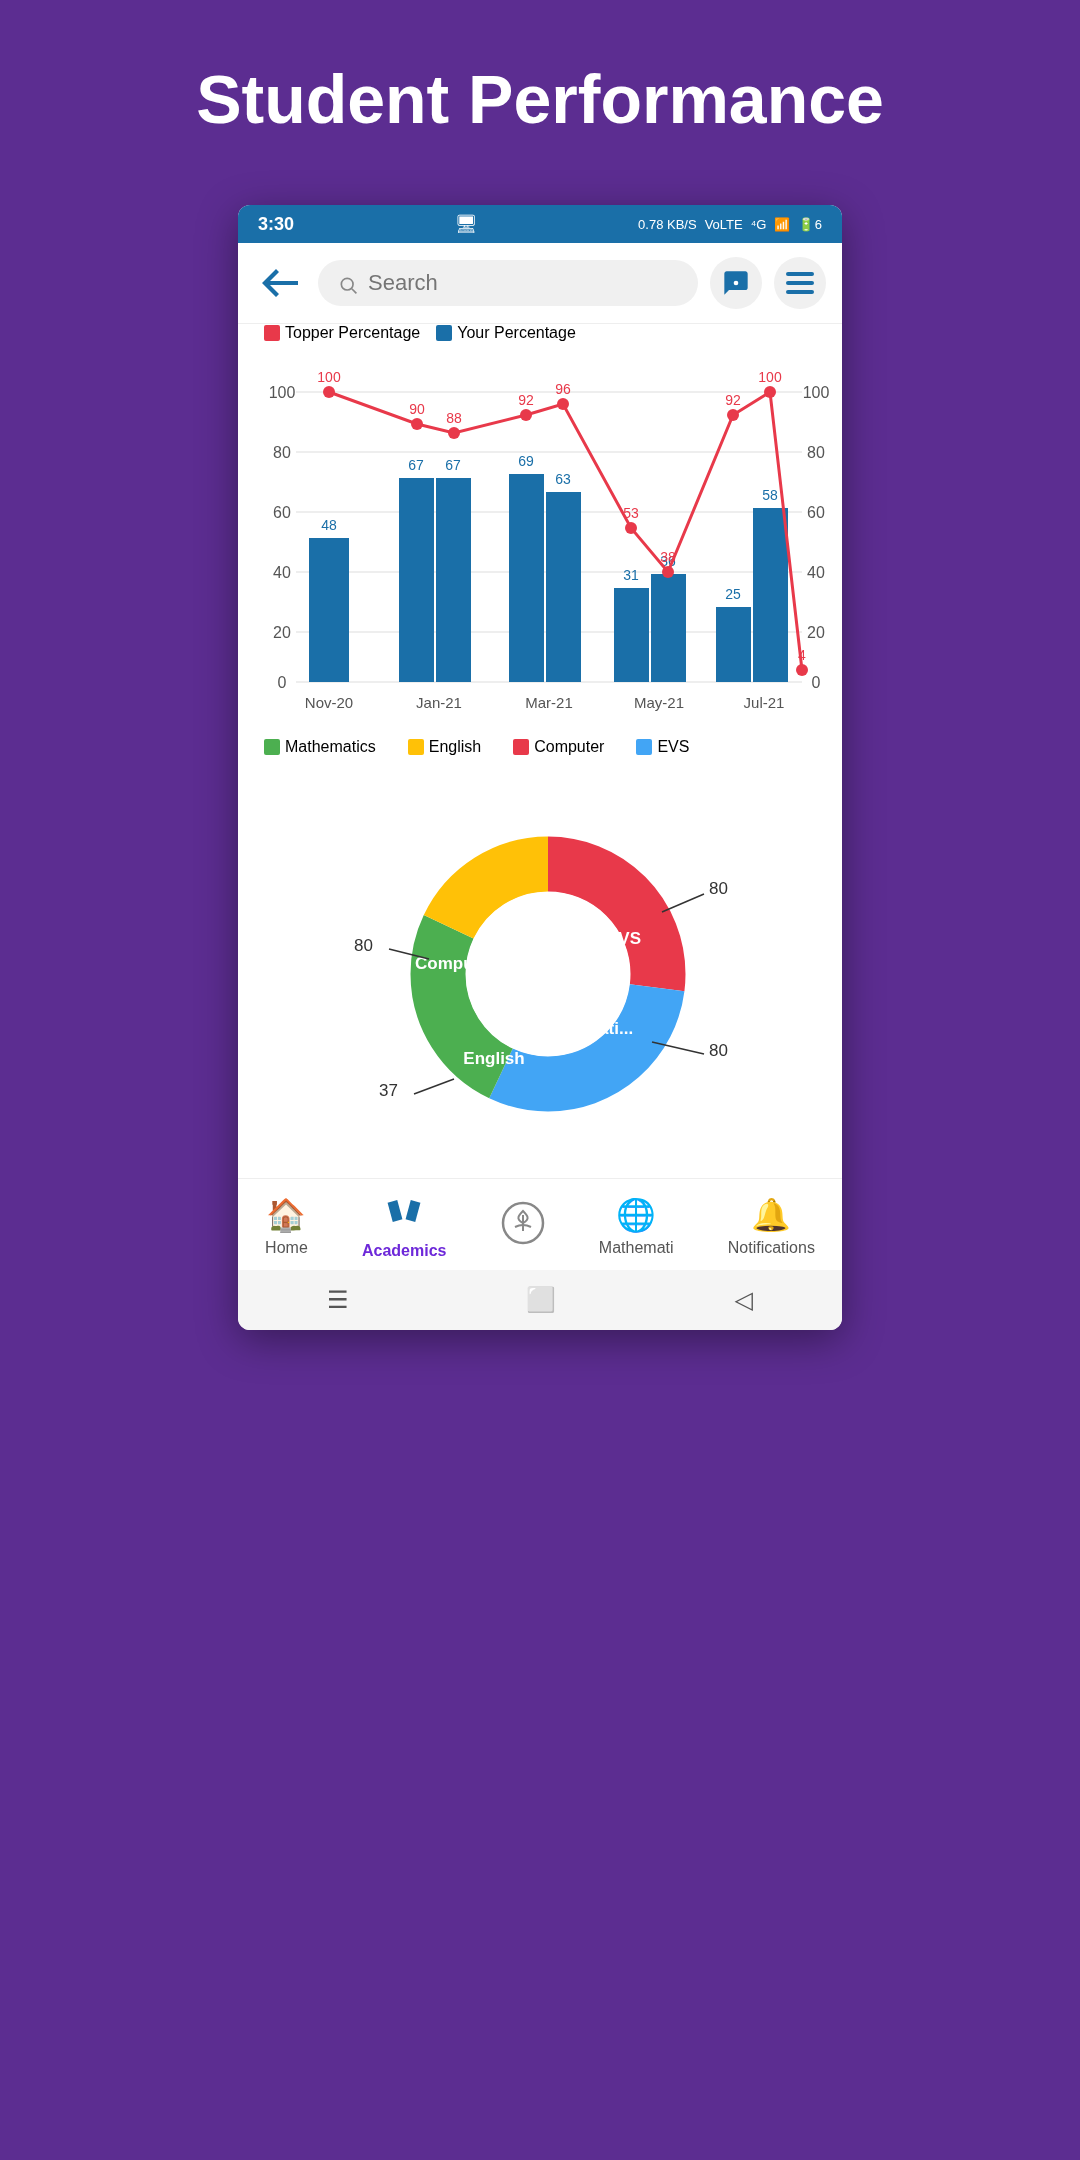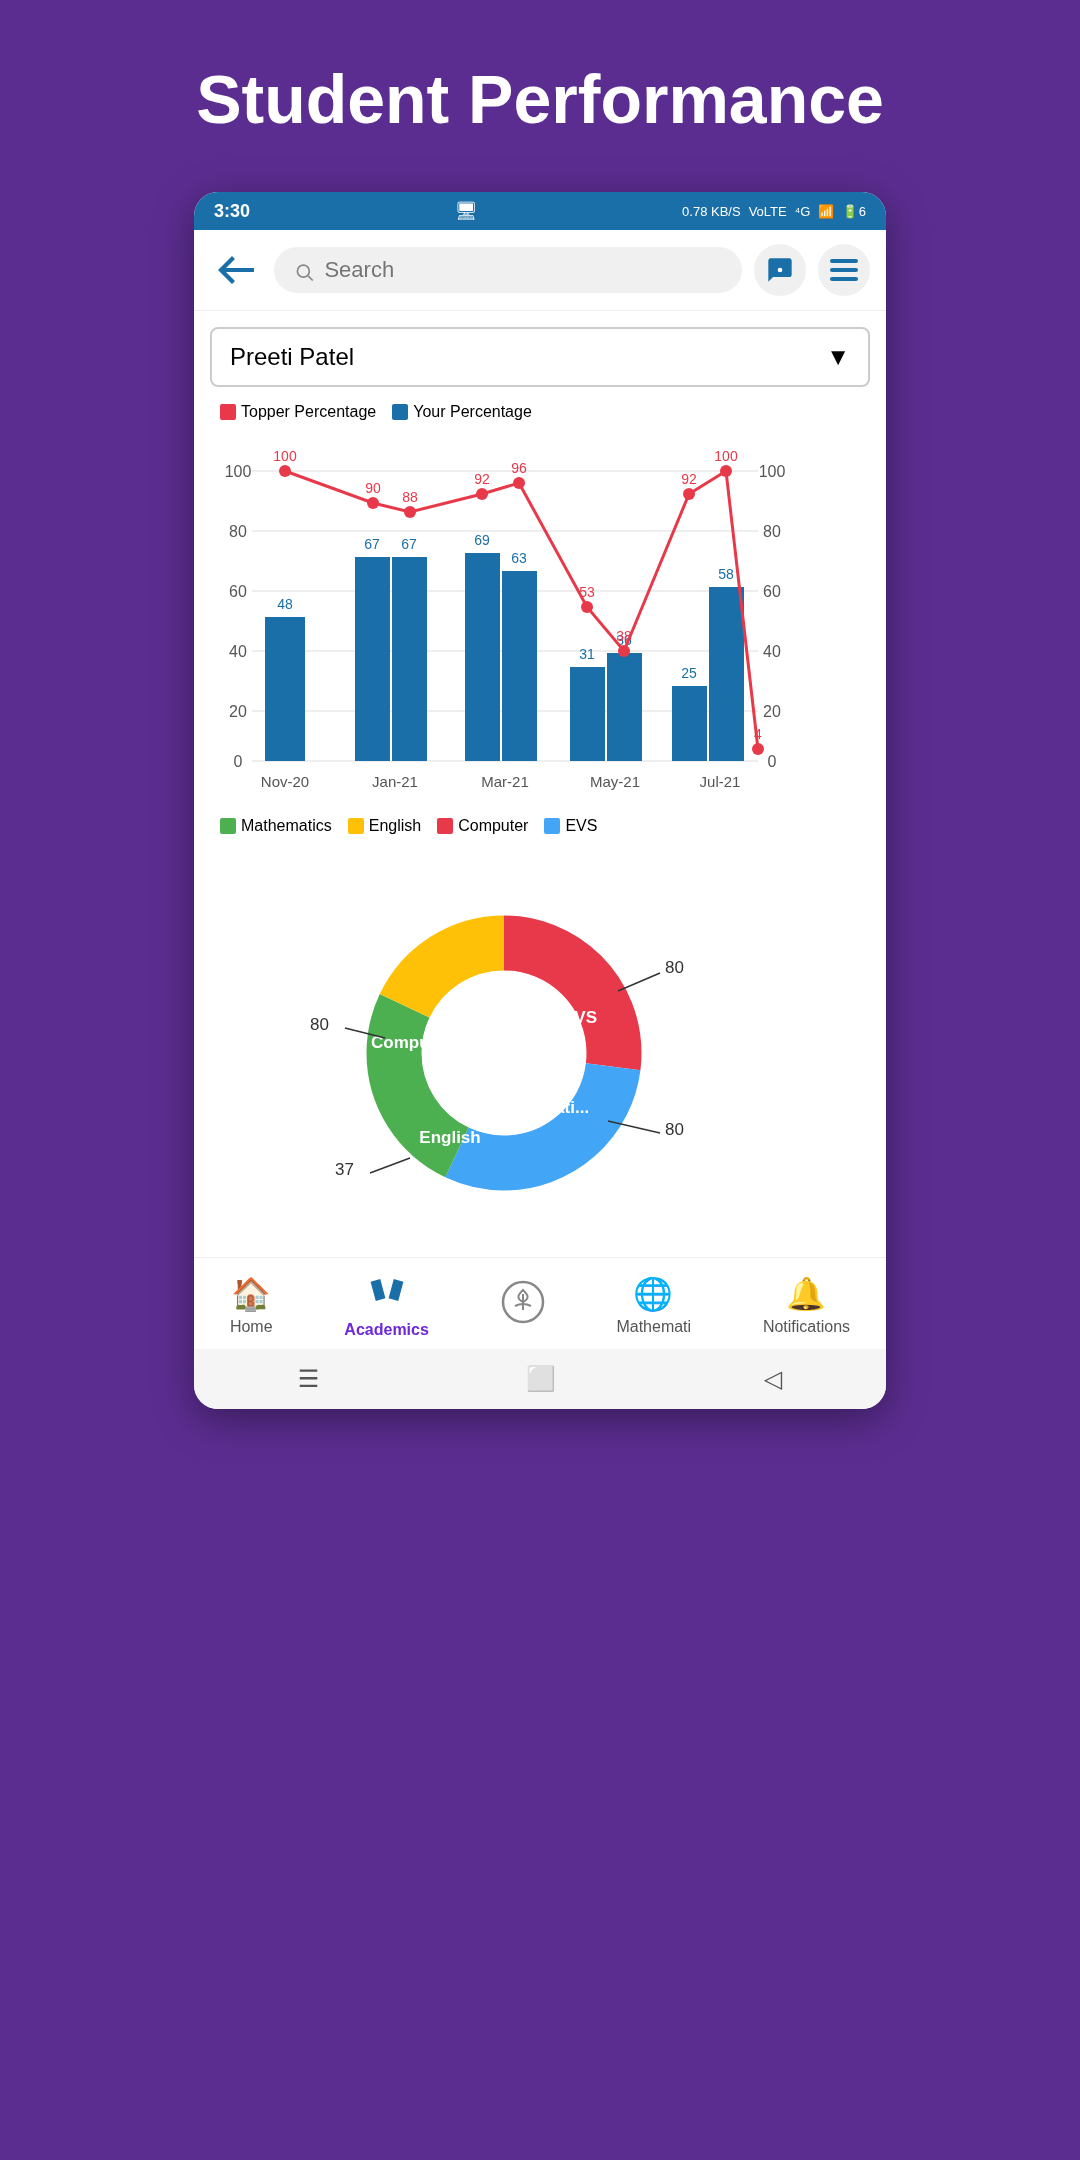--- a/index.html
+++ b/index.html
@@ -11,24 +11,24 @@
       overflow: hidden;
     }
     .page-title {
       text-align: center;
       color: white;
       font-size: 68px;
       font-weight: bold;
       padding: 60px 0 50px 0;
     }
     .phone-container {
-      width: 692px;
-      margin: 4px auto;
+      width: 604px;
+      margin: 17px auto;
       background: white;
-      border-radius: 24px;
+      border-radius: 12px;
       overflow: hidden;
       box-shadow: 0 10px 40px rgba(0,0,0,0.4);
     }
     
     .status-bar {
       background: #1a6fa8;
       color: white;
       display: flex;
       justify-content: space-between;
       align-items: center;
@@ -165,24 +165,20 @@
     </div>
     <div class="menu-btn">
       <svg width="28" height="22" viewBox="0 0 28 22">
         <rect y="0" width="28" height="4" rx="2" fill="#1a6fa8"></rect>
         <rect y="9" width="28" height="4" rx="2" fill="#1a6fa8"></rect>
         <rect y="18" width="28" height="4" rx="2" fill="#1a6fa8"></rect>
       </svg>
     </div>
   </div>
 
-  <div class="student-selector">
-    <span>Preeti Patel</span>
-    <span>▼</span>
-  </div>
 
   <div class="chart-area">
     <div class="legend">
       <div class="legend-item">
         <div class="legend-dot" style="background:#e8394a;"></div>
         <span>Topper Percentage</span>
       </div>
       <div class="legend-item">
         <div class="legend-dot" style="background:#1a6fa8;"></div>
         <span>Your Percentage</span>
@@ -260,21 +256,21 @@
       <text x="548" y="310" font-size="14" fill="#e8394a" text-anchor="middle">4</text>
 
       <text x="75" y="358" font-size="15" fill="#555" text-anchor="middle">Nov-20</text>
       <text x="185" y="358" font-size="15" fill="#555" text-anchor="middle">Jan-21</text>
       <text x="295" y="358" font-size="15" fill="#555" text-anchor="middle">Mar-21</text>
       <text x="405" y="358" font-size="15" fill="#555" text-anchor="middle">May-21</text>
       <text x="510" y="358" font-size="15" fill="#555" text-anchor="middle">Jul-21</text>
     </svg>
 
     
-    <div class="legend" style="margin-top:4px; flex-wrap:wrap;">
+    <div class="legend" style="margin-top:4px; flex-wrap:wrap;gap:32px;">
       <div class="legend-item">
         <div class="legend-dot" style="background:#4caf50;border-radius:2px;"></div>
         <span>Mathematics</span>
       </div>
       <div class="legend-item">
         <div class="legend-dot" style="background:#ffc107;border-radius:2px;"></div>
         <span>English</span>
       </div>
       <div class="legend-item">
         <div class="legend-dot" style="background:#e8394a;border-radius:2px;"></div>

